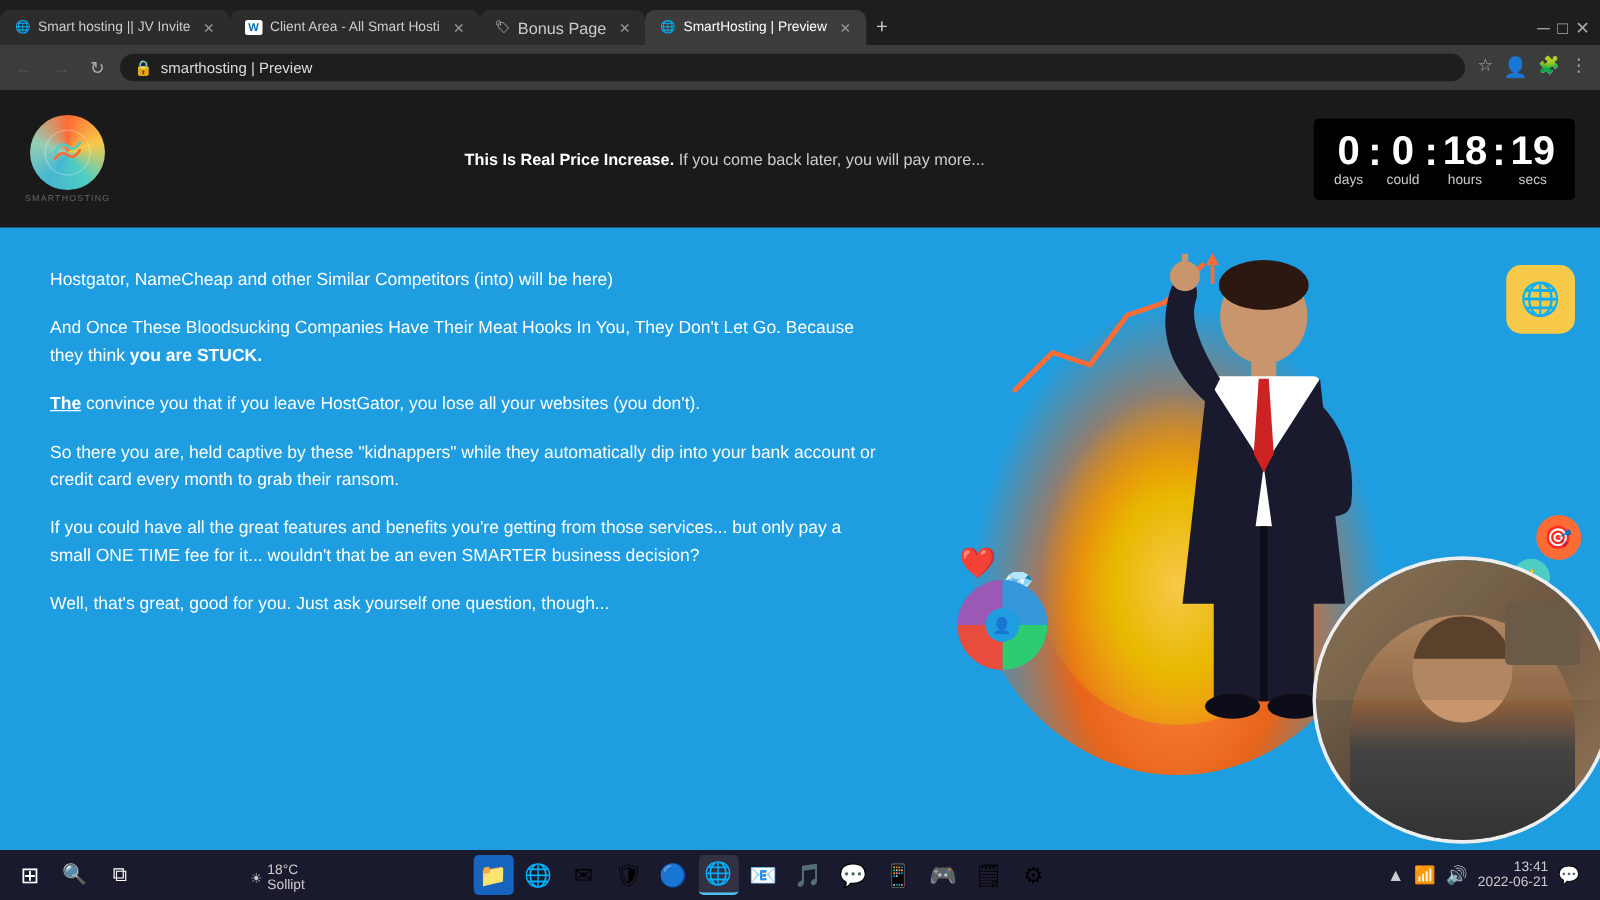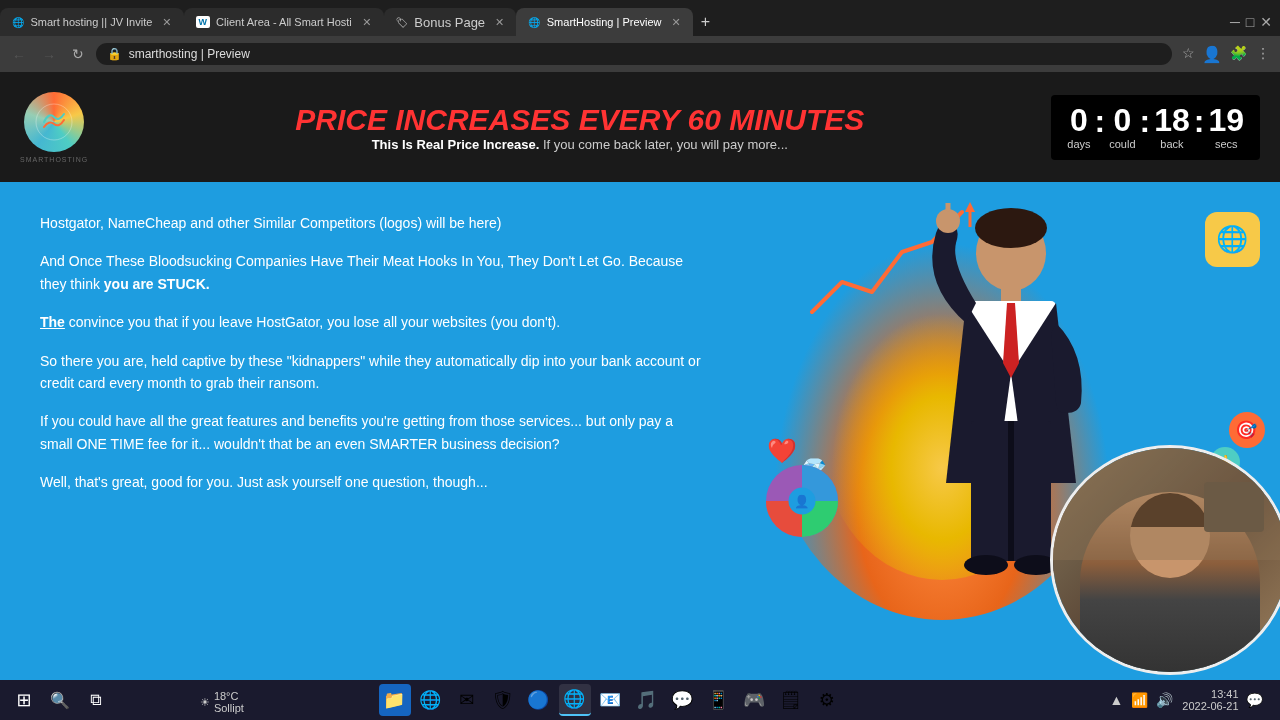--- a/index.html
+++ b/index.html
@@ -111,54 +111,53 @@
       <svg width="40" height="40" viewBox="0 0 40 40">
         <circle cx="20" cy="20" r="18" fill="none" stroke="rgba(255,255,255,0.3)" stroke-width="1"></circle>
         <path d="M10,20 Q15,10 20,15 Q25,20 30,12" stroke="#4ecdc4" stroke-width="2" fill="none" stroke-linecap="round"></path>
         <path d="M10,25 Q15,18 20,22 Q25,26 30,18" stroke="#ff6b35" stroke-width="2" fill="none" stroke-linecap="round"></path>
       </svg>
     </div>
     <span class="logo-text" style="font-size:7px; color:#666;">SMARTHOSTING</span>
   </div>
 
   <div class="headline-area">
-    <div class="price-headline">Price Increases Every 60 Minutes</div>
     <div style="font-size:13px; color:#ccc;">
       <strong style="color:#fff;">This Is Real Price Increase.</strong>
       <span> If you come back later, you will pay more...</span>
     </div>
   </div>
 
   <div class="countdown-area">
     <div class="countdown-segment">
       <span class="countdown-num">0</span>
       <span class="countdown-label">days</span>
     </div>
     <span class="countdown-colon">:</span>
     <div class="countdown-segment">
       <span class="countdown-num">0</span>
       <span class="countdown-label">could</span>
     </div>
     <span class="countdown-colon">:</span>
     <div class="countdown-segment">
       <span class="countdown-num">18</span>
-      <span class="countdown-label">back</span>
+      <span class="countdown-label">hours</span>
     </div>
     <span class="countdown-colon">:</span>
     <div class="countdown-segment">
       <span class="countdown-num">19</span>
       <span class="countdown-label">secs</span>
     </div>
   </div>
 </div>
 
 <div class="main-content">
 
   <div class="left-content">
-    <p class="content-text">Hostgator, NameCheap and other Similar Competitors (logos) will be here)</p>
+    <p class="content-text">Hostgator, NameCheap and other Similar Competitors (into) will be here)</p>
 
     <p class="content-text">
       <span>And Once These Bloodsucking Companies Have Their Meat Hooks In You, They Don't Let Go. Because they think </span>
       <strong>you are STUCK.</strong>
     </p>
 
     <p class="content-text">
       <span style="text-decoration:underline; font-weight:bold;">The</span><span> convince you that if you leave HostGator, you lose all your websites (you don't).</span>
     </p>
 

